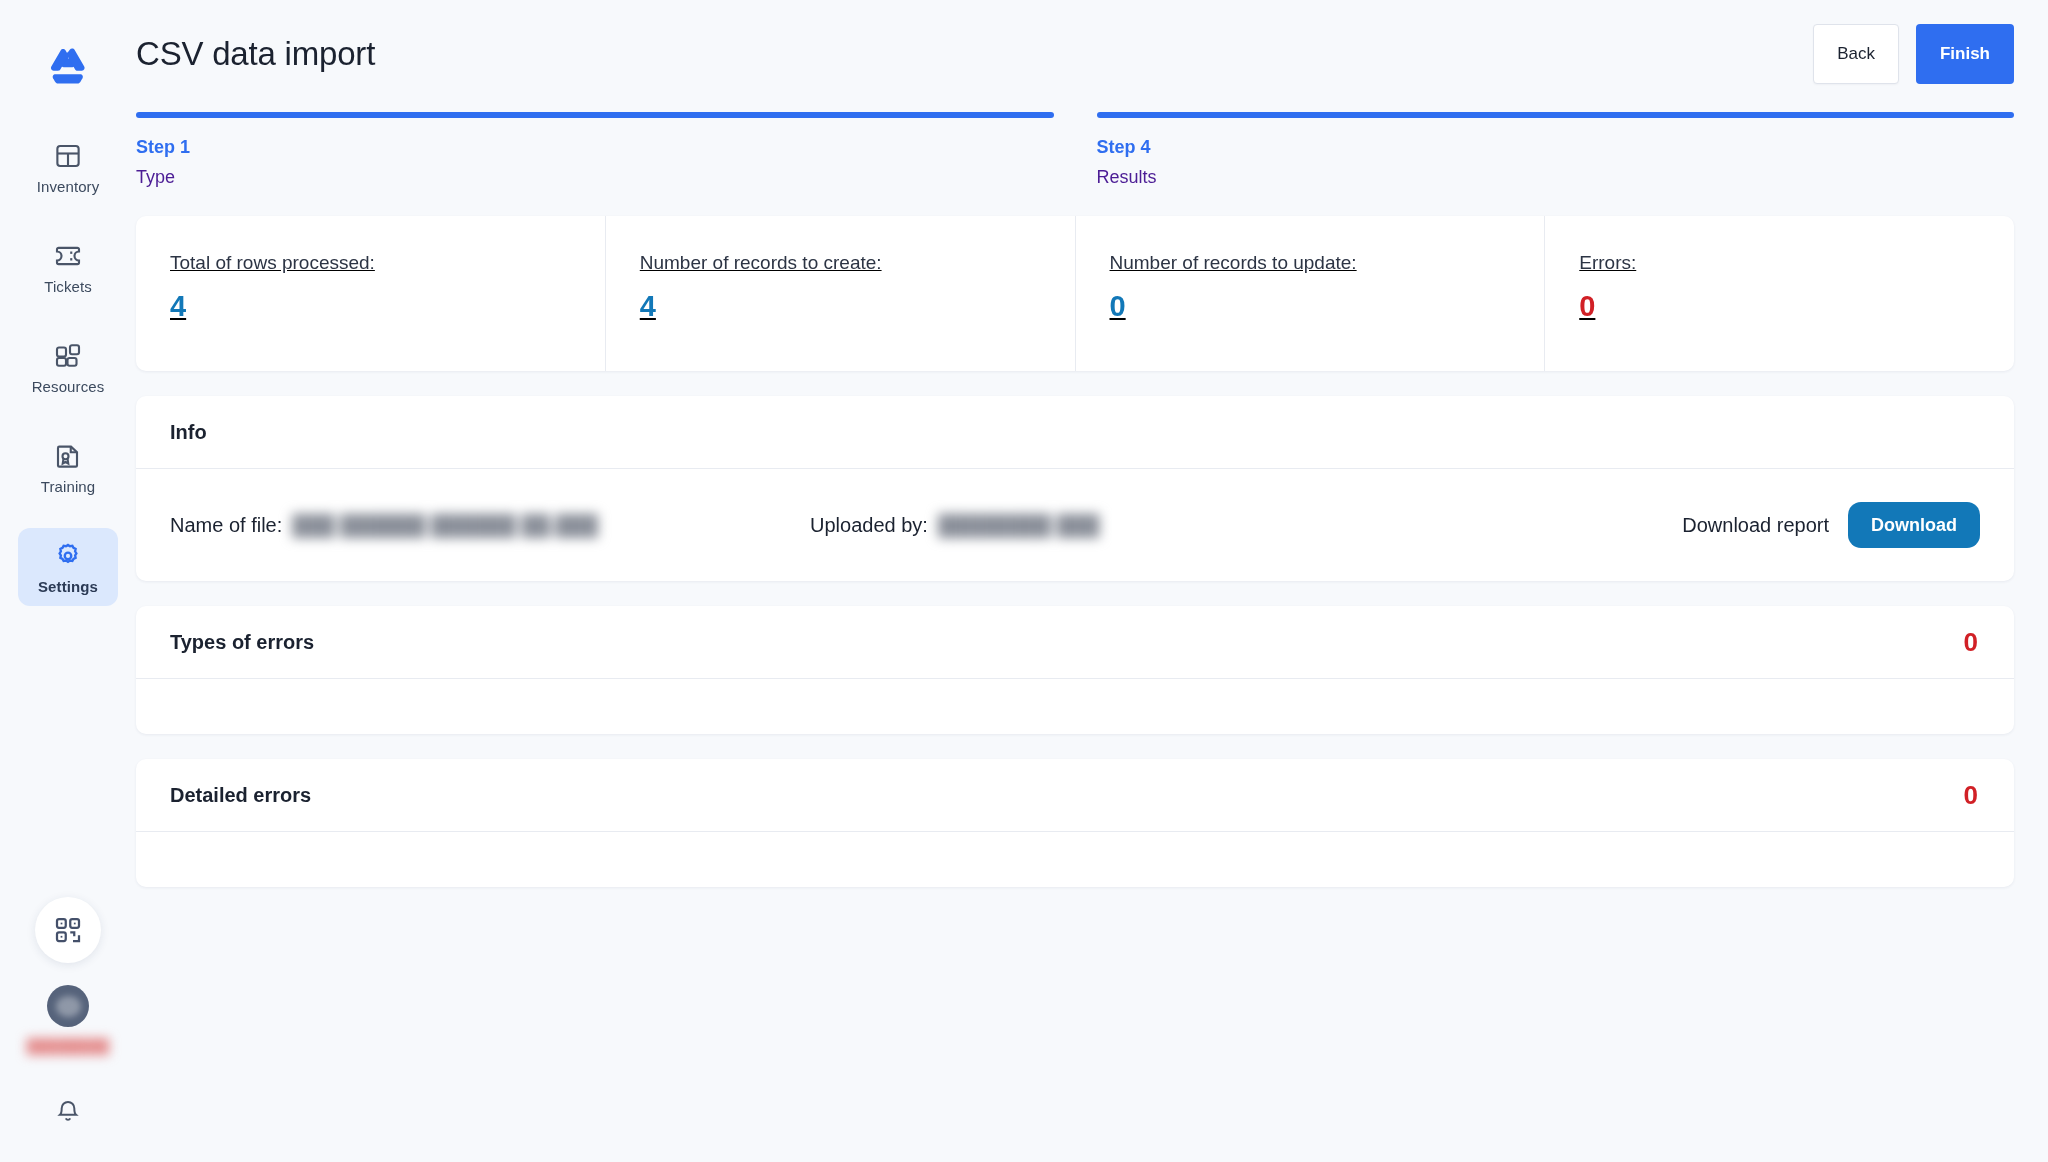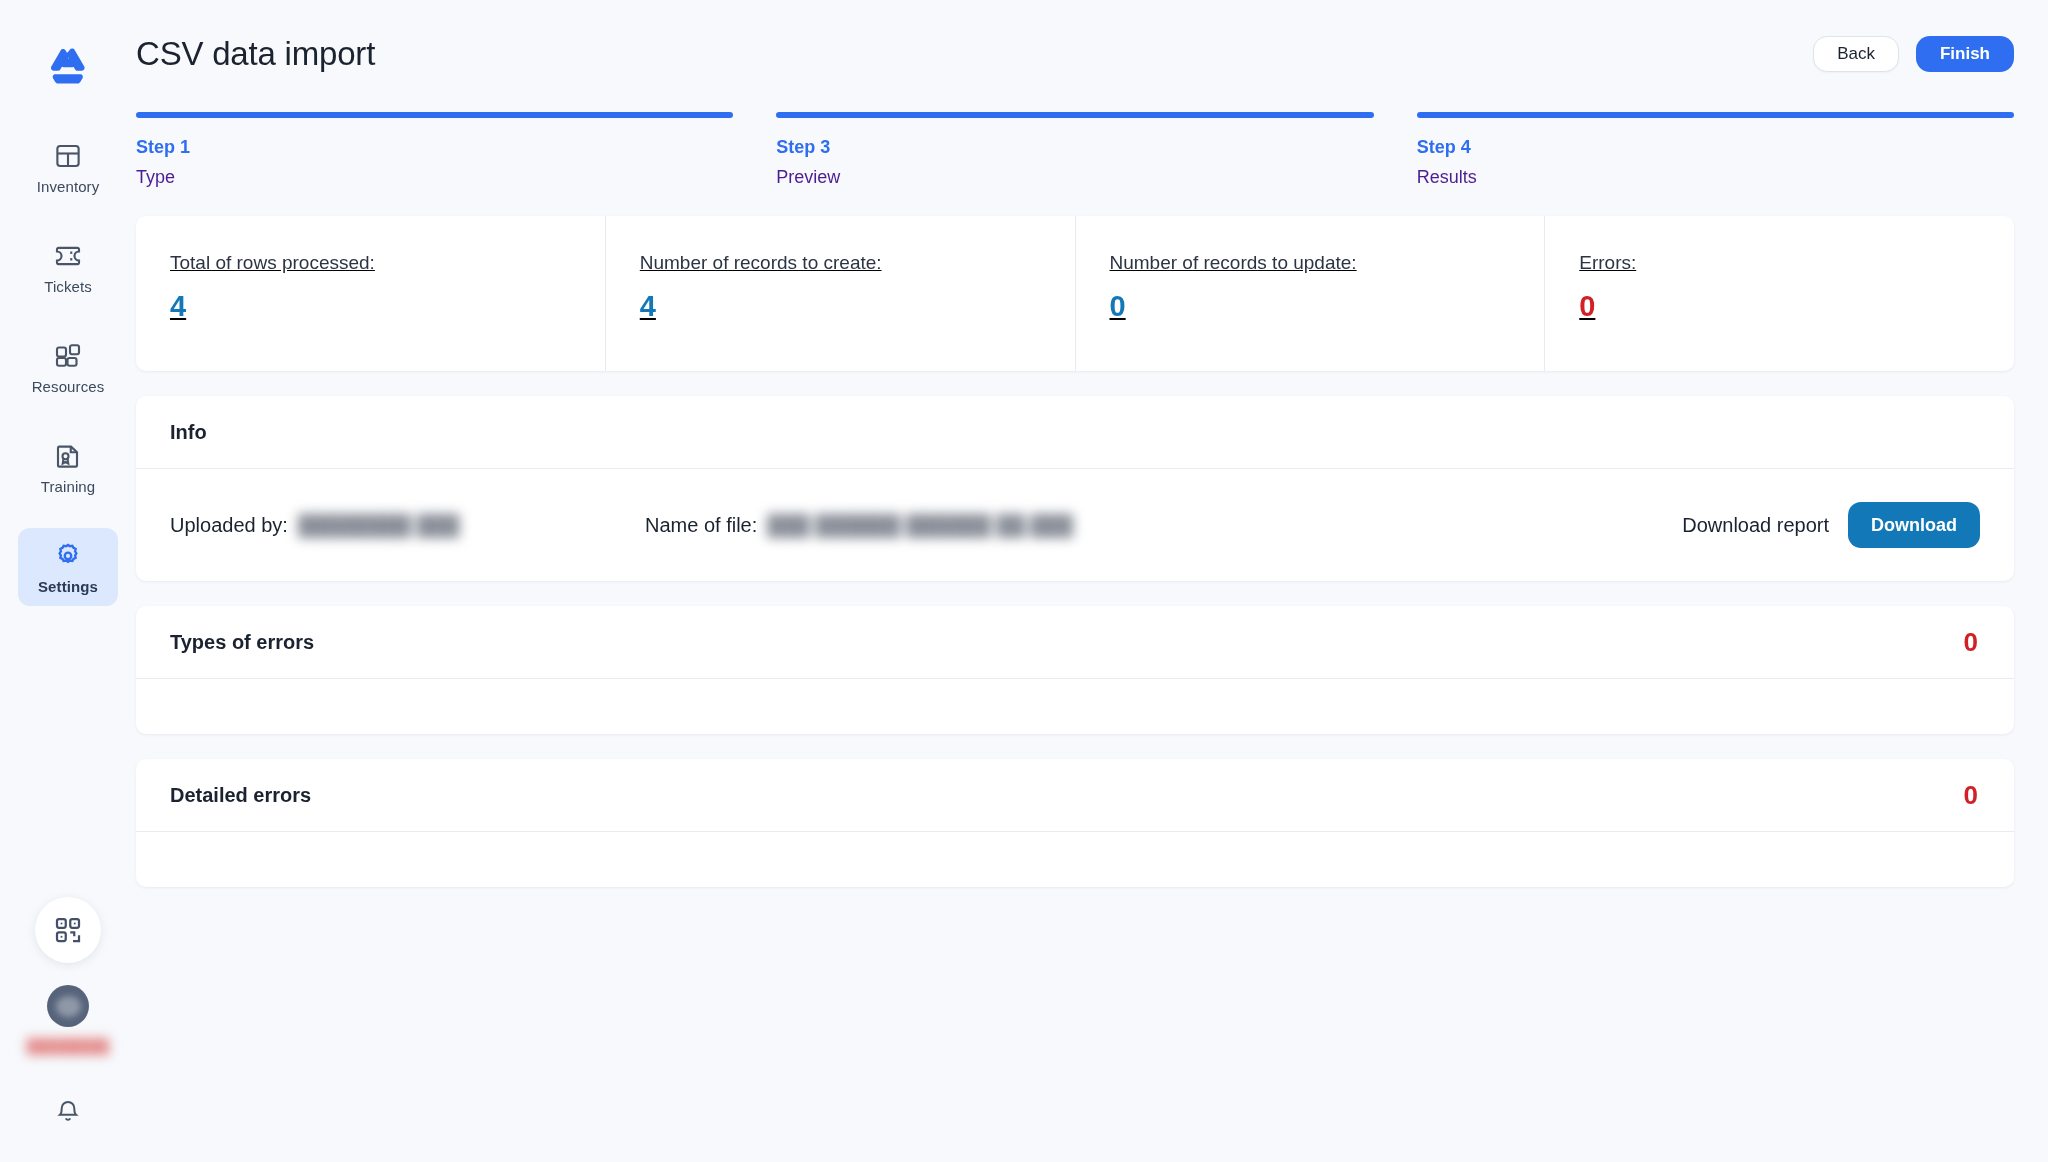--- a/index.html
+++ b/index.html
@@ -121,25 +121,25 @@
     padding-left: 0px;
   }
   .page-title {
     font-size: 33px;
     color: #1b2230;
     font-weight: 400;
     letter-spacing: -0.2px;
   }
   .topbar-actions { margin-left: auto; display: flex; align-items: center; gap: 17px; }
   .btn {
-    border-radius: 14px;
+    border-radius: 4px;
     font-size: 17px;
     font-weight: 600;
     padding: 0 23px;
-    height: 36px;
+    height: 60px;
     display: inline-flex; align-items: center; justify-content: center;
     cursor: pointer;
     border: 1px solid transparent;
     white-space: nowrap;
   }
   .btn-secondary {
     background: #ffffff;
     color: #1b2230;
     border: 1px solid #dfe3eb;
     font-weight: 400;
@@ -353,25 +353,20 @@
     </header>
 
     <section class="stepper">
       <div class="step">
         <div class="step-bar"></div>
         <div class="step-num">Step 1</div>
         <div class="step-name">Type</div>
       </div>
       <div class="step">
         <div class="step-bar"></div>
-        <div class="step-num">Step 3</div>
-        <div class="step-name">Preview</div>
-      </div>
-      <div class="step">
-        <div class="step-bar"></div>
         <div class="step-num">Step 4</div>
         <div class="step-name">Results</div>
       </div>
     </section>
 
     <section class="stats">
       <div class="stat">
         <div class="stat-label">Total of rows processed:</div>
         <div class="stat-value blue">4</div>
       </div>
@@ -387,27 +382,27 @@
         <div class="stat-label">Errors:</div>
         <div class="stat-value red">0</div>
       </div>
     </section>
 
     <section class="panel">
       <div class="panel-head">
         <span class="panel-title">Info</span>
       </div>
       <div class="panel-body info-body">
+        <div class="info-field info-col-2">
+          <span>Name of file:</span>
+          <span class="redacted">███ ██████ ██████ ██.███</span>
+        </div>
         <div class="info-field info-col-1">
           <span>Uploaded by:</span>
           <span class="redacted">████████ ███</span>
-        </div>
-        <div class="info-field info-col-2">
-          <span>Name of file:</span>
-          <span class="redacted">███ ██████ ██████ ██.███</span>
         </div>
         <div class="info-col-3">
           <span class="download-label">Download report</span>
           <button class="btn btn-download">Download</button>
         </div>
       </div>
     </section>
 
     <section class="panel">
       <div class="panel-head">

